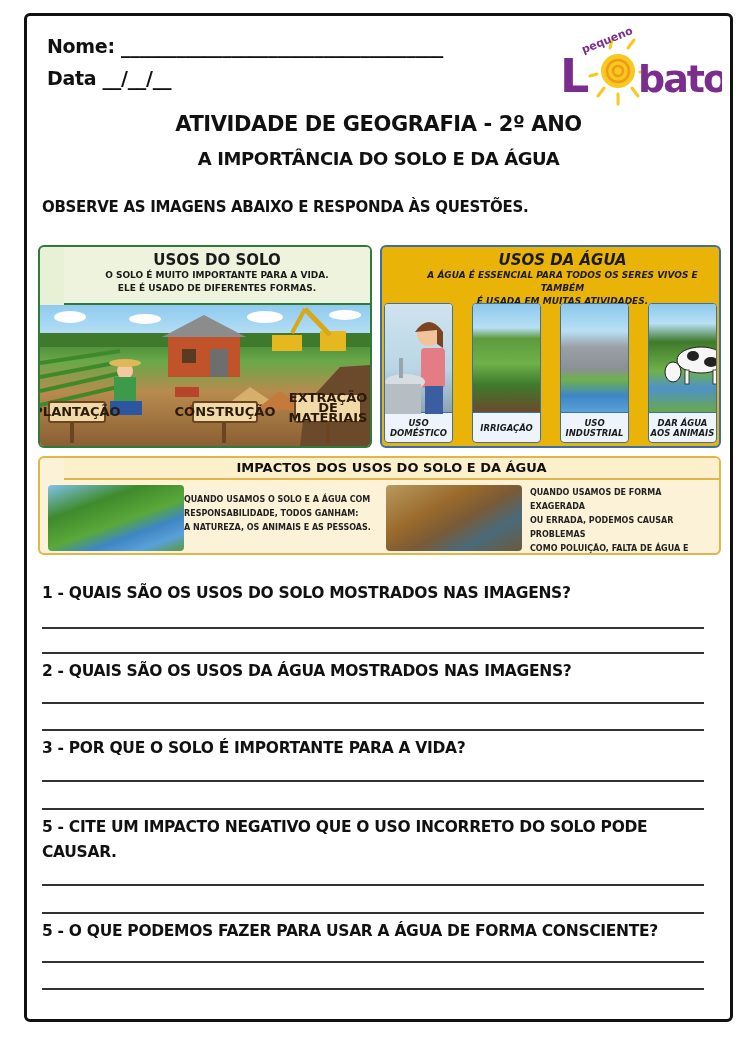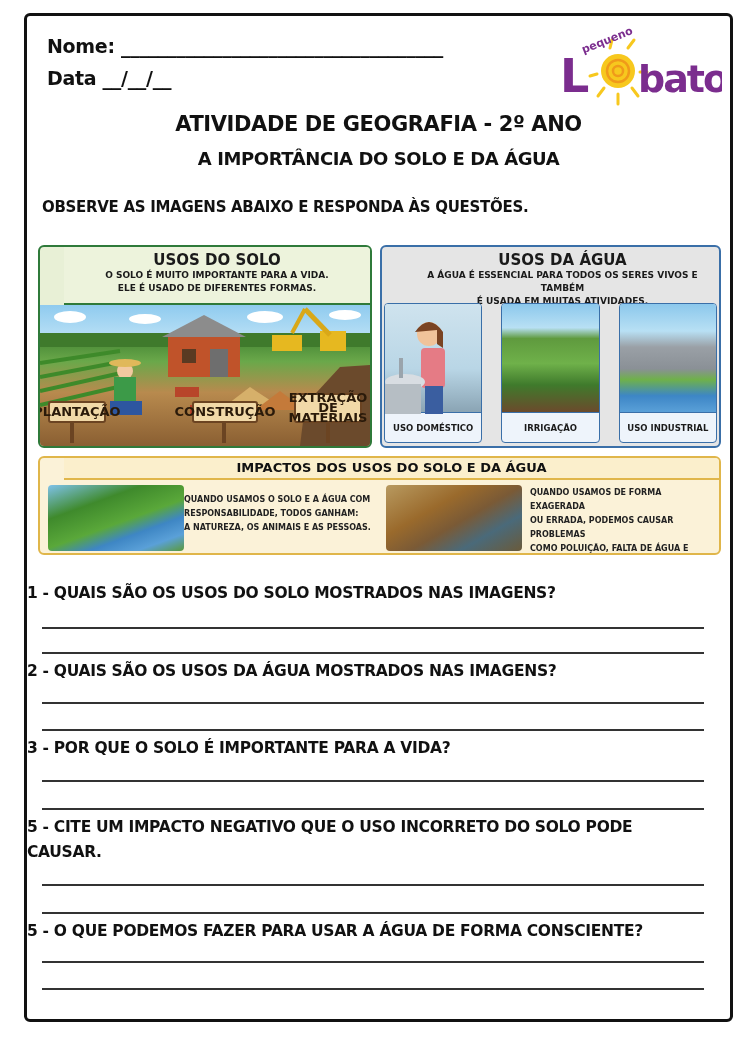--- a/index.html
+++ b/index.html
@@ -15,42 +15,42 @@
   .data { left: 20px; top: 51px; }
   .logo { right: 8px; top: 10px; width: 170px; height: 80px; }
   .title1 { left: 0; width: 100%; top: 96px; text-align: center; font-weight: bold; font-size: 21px; font-family: "DejaVu Sans", sans-serif; letter-spacing: -0.4px; }
   .title2 { left: 0; width: 100%; top: 132px; text-align: center; font-weight: bold; font-size: 18px; font-family: "DejaVu Sans", sans-serif; letter-spacing: -0.4px; }
   .instr { left: 15px; top: 182px; font-weight: bold; font-size: 15px; font-family: "DejaVu Sans", sans-serif; letter-spacing: -0.3px; }
 
   
   .panel { position: absolute; border-radius: 6px; overflow: hidden; padding-left: 24px; }
   .solo { left: 11px; top: 229px; width: 334px; height: 203px; border: 2px solid #2f7a3a; background: #e8f0d6; }
   .solo .head { height: 58px; background: #edf3dc; border-bottom: 2px solid #2f7a3a; text-align: center; }
-  .agua { left: 353px; top: 229px; width: 341px; height: 203px; border: 2px solid #3a6fa8; background: #e5e5e5; }
+  .agua { left: 353px; top: 229px; width: 341px; height: 203px; border: 2px solid #3a6fa8; background: #eab308; font-style: italic; }
   .agua .head { height: 54px; text-align: center; }
   .ptitle { font-weight: bold; font-size: 15px; font-family: "DejaVu Sans", sans-serif; padding-top: 4px; color: #1a1a1a; }
   .psub { font-weight: bold; font-size: 9px; font-family: "DejaVu Sans", sans-serif; line-height: 13px; color: #1a1a1a; }
 
   .scene-solo { position: absolute; left: 0; top: 58px; right: 0; bottom: 0;
     background: linear-gradient(to bottom, #8fcbef 0%, #b7dff5 22%, #4f8f3a 28%, #6aa84a 40%, #b88a4e 62%, #8a5f32 100%); }
   .sign { position: absolute; background: #f1d9a8; border: 2px solid #6b4422; border-radius: 3px; font-weight: bold; font-size: 13px; font-family: "DejaVu Sans", sans-serif; text-align: center; color: #2a1a0a; display: flex; align-items: center; justify-content: center; line-height: 10px; }
   .post { position: absolute; width: 4px; background: #6b4422; }
 
   .tiles { position: absolute; left: 2px; top: 56px; right: 2px; bottom: 3px; display: flex; gap: 19px; }
   .tile { flex: 1; border: 1.5px solid #3a6fa8; border-radius: 4px; overflow: hidden; display: flex; flex-direction: column; background: #eef4fb; }
   .tile .img { flex: 1; }
   .tile .cap { height: 30px; display: flex; align-items: center; justify-content: center; text-align: center; font-weight: bold; font-size: 8.5px; font-family: "DejaVu Sans", sans-serif; line-height: 10px; border-top: 1.5px solid #3a6fa8; color: #1a1a1a; }
 
   .impact { left: 11px; top: 440px; width: 683px; height: 99px; border: 2px solid #e0b64a; background: #fbf2d8; }
   .impact .head { height: 22px; border-bottom: 2px solid #e0b64a; text-align: center; font-weight: bold; font-size: 13px; font-family: "DejaVu Sans", sans-serif; line-height: 20px; background: #fbefcc; }
   .imp-img { position: absolute; border-radius: 4px; }
   .imp-text { position: absolute; font-weight: bold; font-size: 8px; font-family: "DejaVu Sans", sans-serif; line-height: 14px; color: #222; }
 
   
-  .q { position: absolute; left: 0; font-weight: bold; font-size: 15.5px; font-family: "DejaVu Sans", sans-serif; letter-spacing: -0.3px; line-height: 25px; width: 670px; }
+  .q { position: absolute; left: 15px; font-weight: bold; font-size: 15.5px; font-family: "DejaVu Sans", sans-serif; letter-spacing: -0.3px; line-height: 25px; width: 670px; }
   .line { position: absolute; left: 15px; width: 662px; height: 1.5px; background: #333; }
 
   .footer { position: absolute; top: 1023px; left: 0; width: 100%; text-align: right; font-weight: bold; font-size: 17px; font-family: Liberation Serif, serif; letter-spacing: -0.3px; margin-top: 38px; }
 </style>
 </head>
 <body>
 
 <div class="frame">
 
   <div class="abs hdr-label nome">Nome: ___________________________________</div>
@@ -148,20 +148,33 @@
         <div class="cap">USO DOMÉSTICO</div>
       </div>
       <div class="tile">
         <div class="img" style="background:linear-gradient(to bottom,#8cc8ec 0%,#b8e0f4 22%,#5f9a3e 32%,#6fb14a 55%,#3f7a2c 75%,#6b4a2c 100%)"></div>
         <div class="cap">IRRIGAÇÃO</div>
       </div>
       <div class="tile">
         <div class="img" style="background:linear-gradient(to bottom,#8cc8ec 0%,#b8e0f4 25%,#9aa0a6 40%,#8a9096 60%,#6fb14a 70%,#3d86c6 85%,#5aa0d8 100%)"></div>
         <div class="cap">USO INDUSTRIAL</div>
       </div>
+      <div class="tile">
+        <div class="img" style="background:linear-gradient(to bottom,#8cc8ec 0%,#b8e0f4 18%,#3f7a2c 35%,#6fb14a 62%,#4e92c8 78%,#6aa84a 100%);position:relative">
+          <svg width="82" height="110" viewBox="0 0 82 110" style="position:absolute;left:0;top:0">
+            <ellipse cx="52" cy="56" rx="24" ry="13" fill="#f6f6f6" stroke="#222" stroke-width="1"></ellipse>
+            <ellipse cx="44" cy="52" rx="6" ry="5" fill="#222"></ellipse>
+            <ellipse cx="62" cy="58" rx="7" ry="5" fill="#222"></ellipse>
+            <ellipse cx="24" cy="68" rx="8" ry="10" fill="#f6f6f6" stroke="#222" stroke-width="1"></ellipse>
+            <rect x="36" y="66" width="4" height="14" fill="#f6f6f6" stroke="#222" stroke-width="0.8"></rect>
+            <rect x="64" y="66" width="4" height="14" fill="#f6f6f6" stroke="#222" stroke-width="0.8"></rect>
+          </svg>
+        </div>
+        <div class="cap">DAR ÁGUA AOS ANIMAIS</div>
+      </div>
     </div>
   </div>
 
   <div class="panel impact">
     <div class="head">IMPACTOS DOS USOS DO SOLO E DA ÁGUA</div>
     <div class="imp-img" style="left:8px;top:27px;width:136px;height:66px;background:linear-gradient(160deg,#7fc2ea 0%,#3f8a2c 30%,#5aa83a 55%,#3e86c4 70%,#5aa0d8 85%,#5a9a3a 100%)"></div>
     <div class="imp-text" style="left:144px;top:35px">
       <div>QUANDO USAMOS O SOLO E A ÁGUA COM</div>
       <div>RESPONSABILIDADE, TODOS GANHAM:</div>
       <div>A NATUREZA, OS ANIMAIS E AS PESSOAS.</div>

